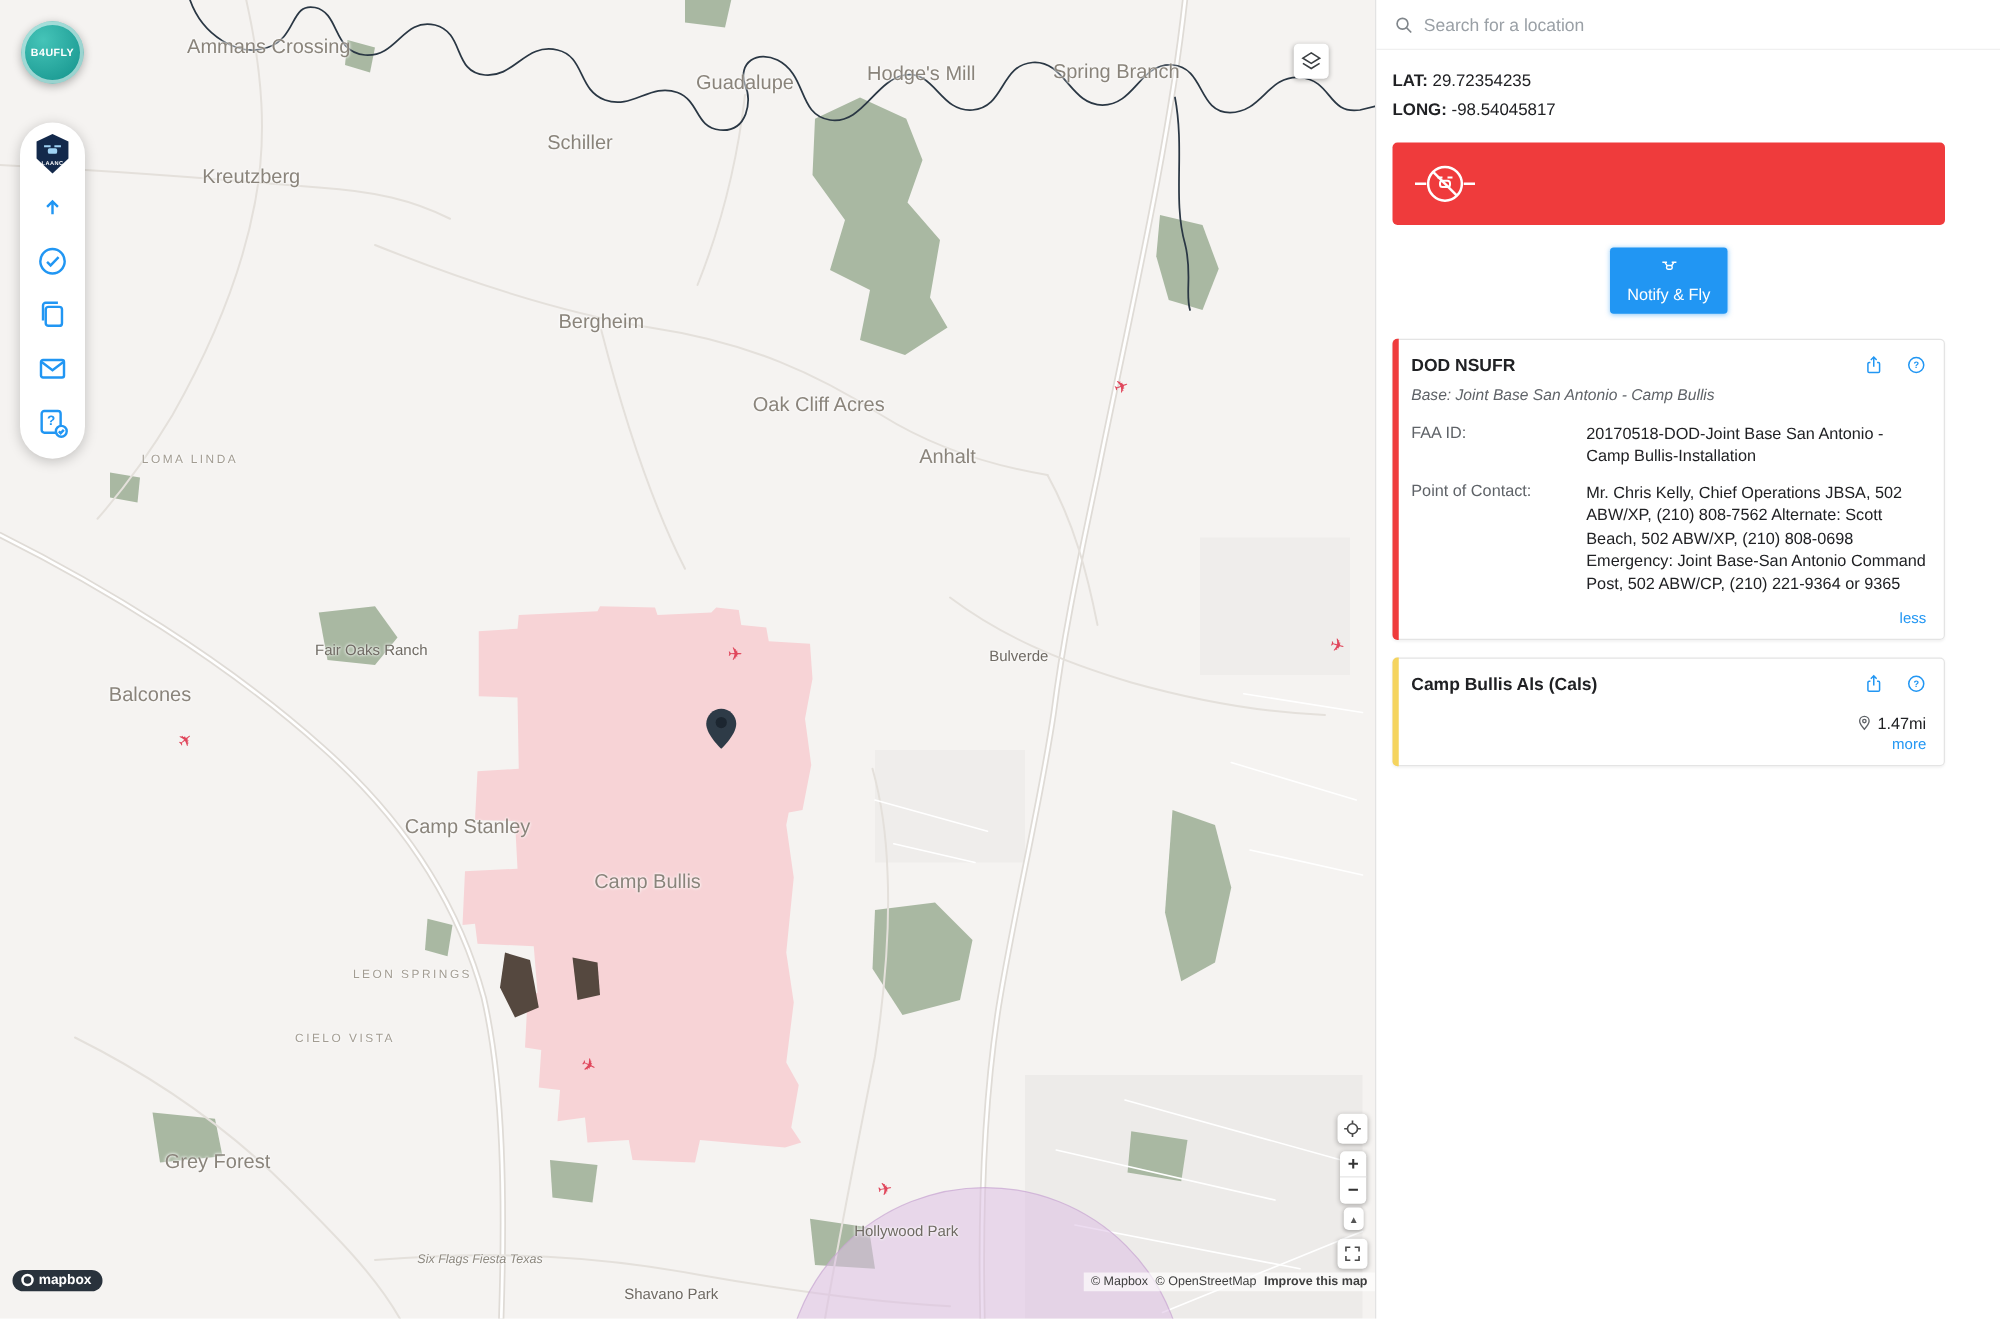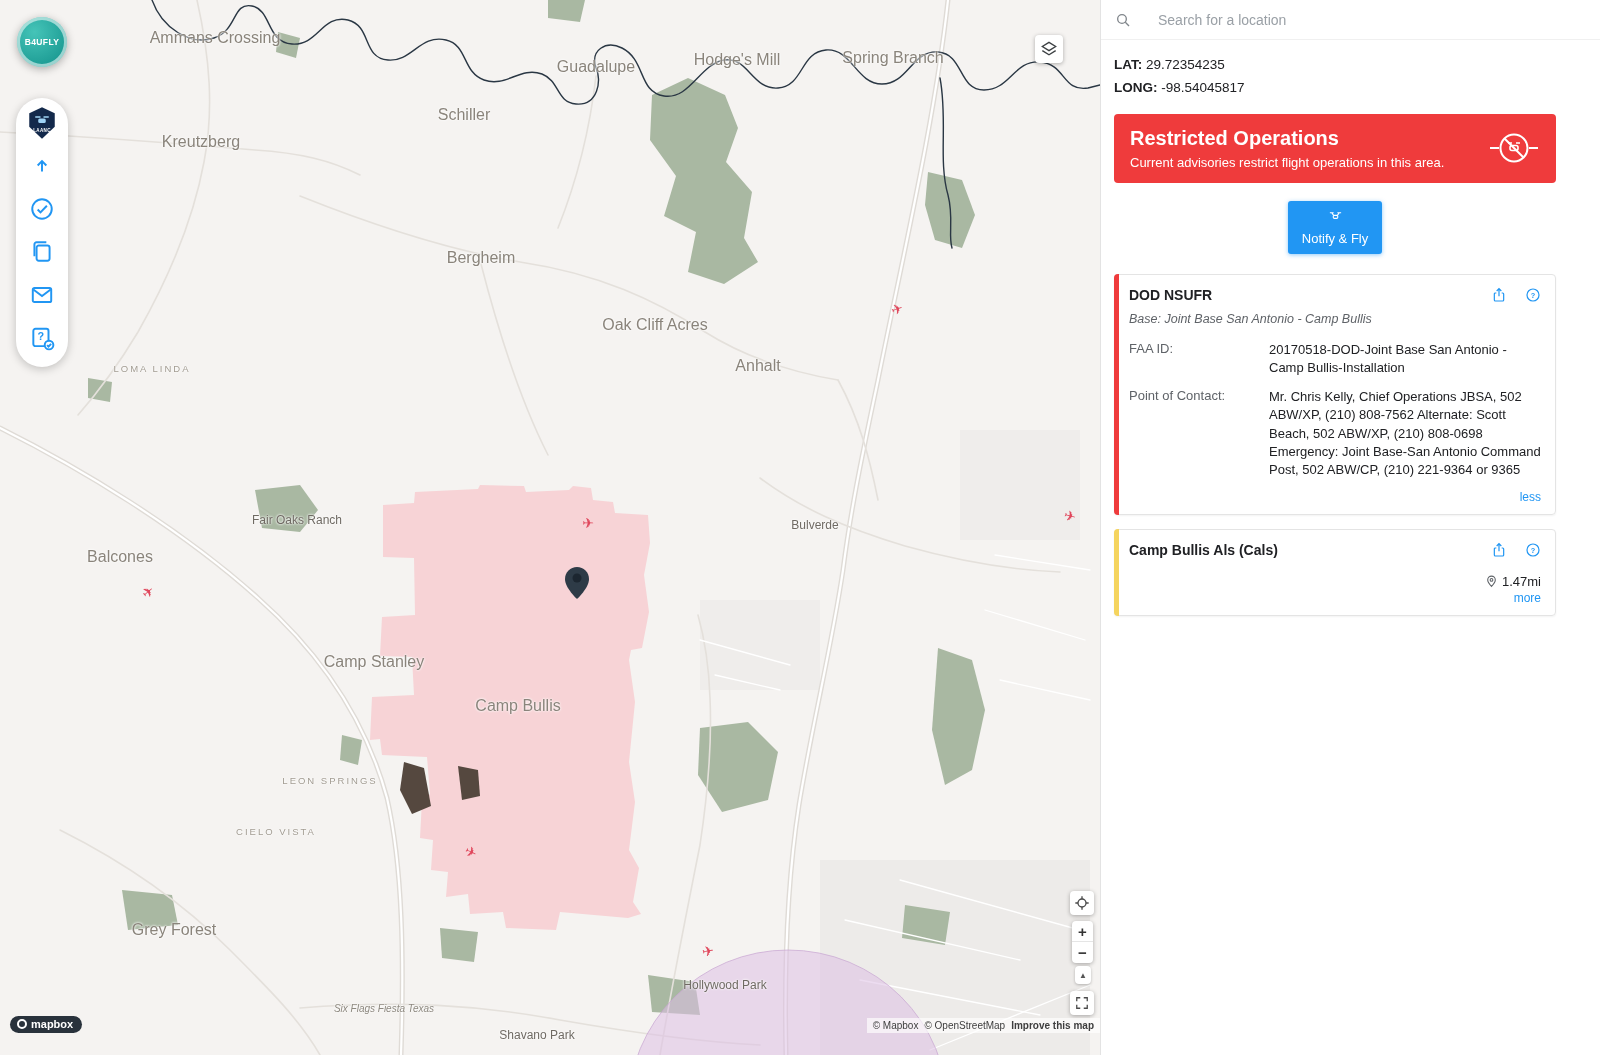--- a/index.html
+++ b/index.html
@@ -44,21 +44,21 @@
   .mapbox-logo { position:absolute; left:10px; bottom:22px; background:#29323c; color:#fff; font-size:11px;
                  font-weight:bold; padding:2px 9px 3px 7px; border-radius:10px; display:flex; align-items:center; gap:4px; z-index:15; }
   .mapbox-logo .mb-dot { width:10px; height:10px; border-radius:50%; border:2px solid #fff; display:inline-block; }
   .attribution { position:absolute; right:0; bottom:22px; background:rgba(255,255,255,.65); font-size:10px;
                  color:#3e3e3e; padding:2px 6px; z-index:15; display:flex; gap:6px; }
   .attribution a { color:#3e3e3e; text-decoration:none; }
   .attribution .improve { font-weight:bold; }
 
   
   .panel { width:500px; height:1055px; background:#fff; border-left:1px solid #e3e3e3; display:flex; flex-direction:column; flex:none; }
-  .search-bar { display:flex; align-items:center; gap:27px; height:40px; padding:0 14px; border-bottom:1px solid #f0f0f0; }
+  .search-bar { display:flex; align-items:center; gap:8px; height:40px; padding:0 14px; border-bottom:1px solid #f0f0f0; }
   .search-bar input { border:none; outline:none; flex:1; font-size:14px; color:#3c4043; font-family:inherit; }
   .search-bar input::placeholder { color:#9aa0a6; }
   .panel-scroll { flex:1; padding:14px 44px 0 13px; display:flex; flex-direction:column; overflow:hidden; }
   .coords { font-size:13.5px; color:#202124; line-height:1.7; margin-bottom:14px; }
   .coords b { font-weight:bold; }
   .alert-banner { background:#ef3b3c; border-radius:4px; color:#fff; padding:13px 16px; display:flex;
                   align-items:center; justify-content:space-between; }
   .alert-banner h2 { font-size:20px; font-weight:bold; margin-bottom:5px; }
   .alert-banner p { font-size:13px; }
   .notify-row { display:flex; justify-content:center; margin:18px 0 20px; }
@@ -292,24 +292,20 @@
     </div>
 
     <div class="panel-scroll">
 
       <div class="coords">
         <div><b>LAT:</b> <span>29.72354235</span></div>
         <div><b>LONG:</b> <span>-98.54045817</span></div>
       </div>
 
       <div class="alert-banner">
-        <div>
-          <h2>Restricted Operations</h2>
-          <p>Current advisories restrict flight operations in this area.</p>
-        </div>
         <svg width="52" height="40" viewBox="0 0 52 40" fill="none" stroke="#fff" stroke-width="2">
           <line x1="2" y1="20" x2="11" y2="20"></line>
             <line x1="41" y1="20" x2="50" y2="20"></line>
           <circle cx="26" cy="20" r="13.5"></circle>
           <path d="M20 15h4 M28 15h4" stroke-width="1.6"></path>
           <rect x="22" y="17.5" width="8" height="5" rx="2" stroke-width="1.6"></rect>
           <line x1="16.5" y1="10.5" x2="35.5" y2="29.5"></line>
         </svg>
       </div>
 

